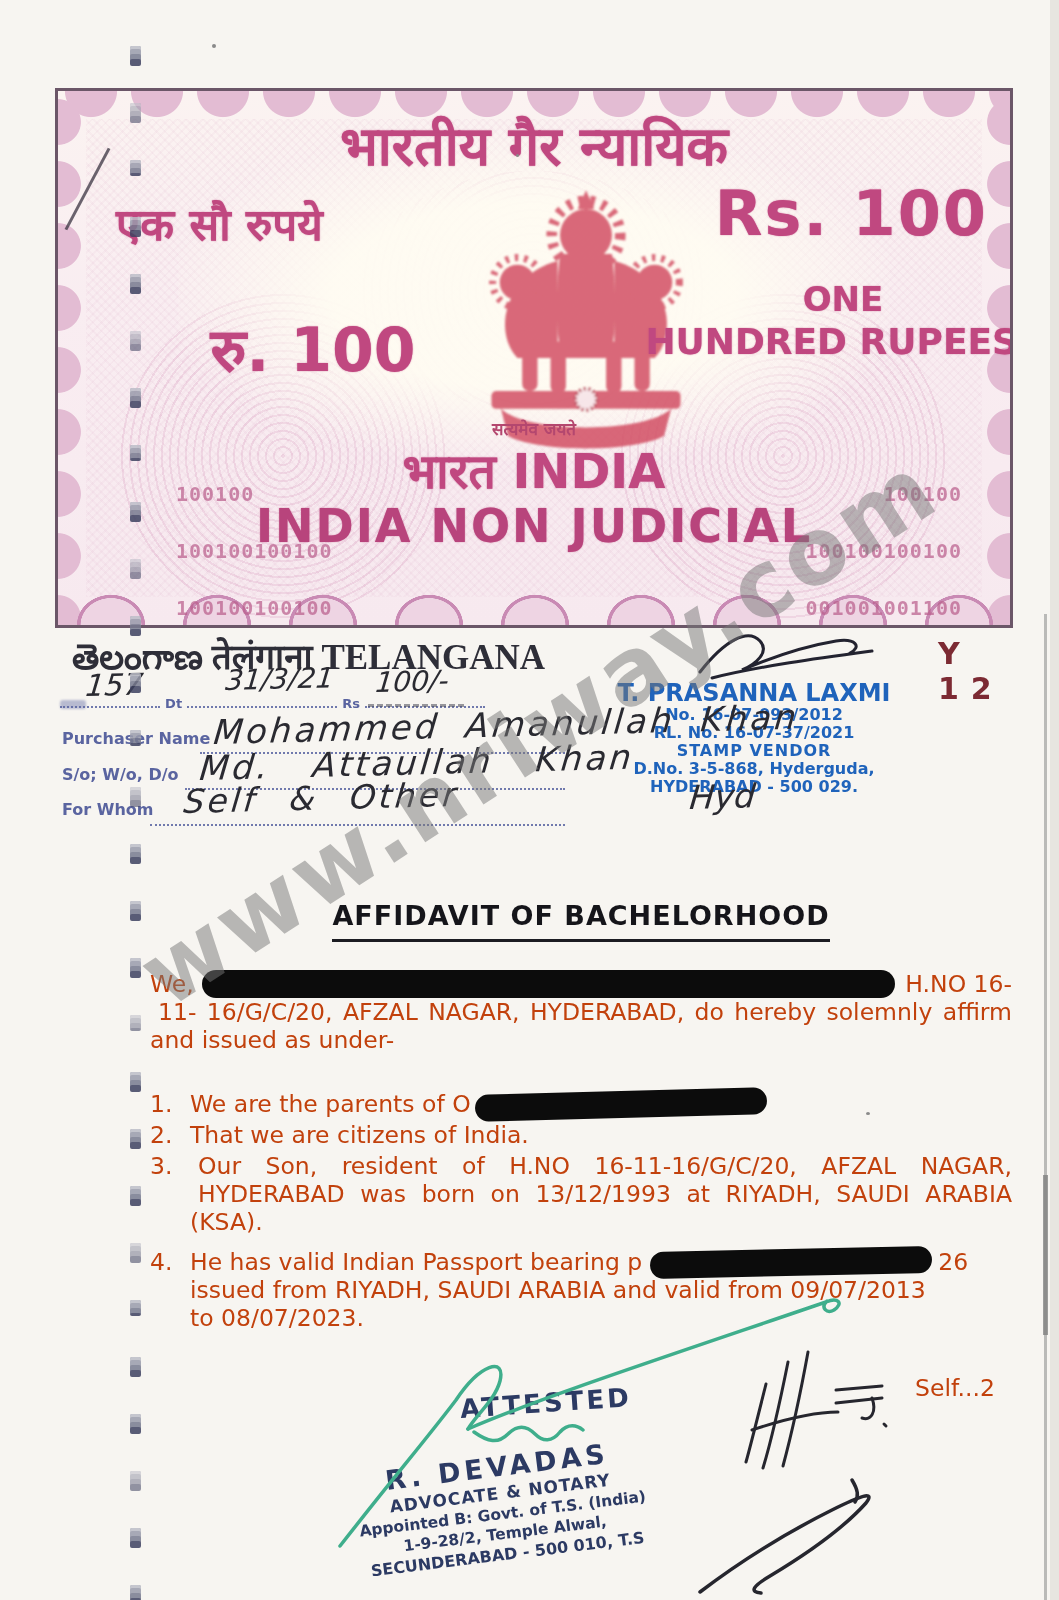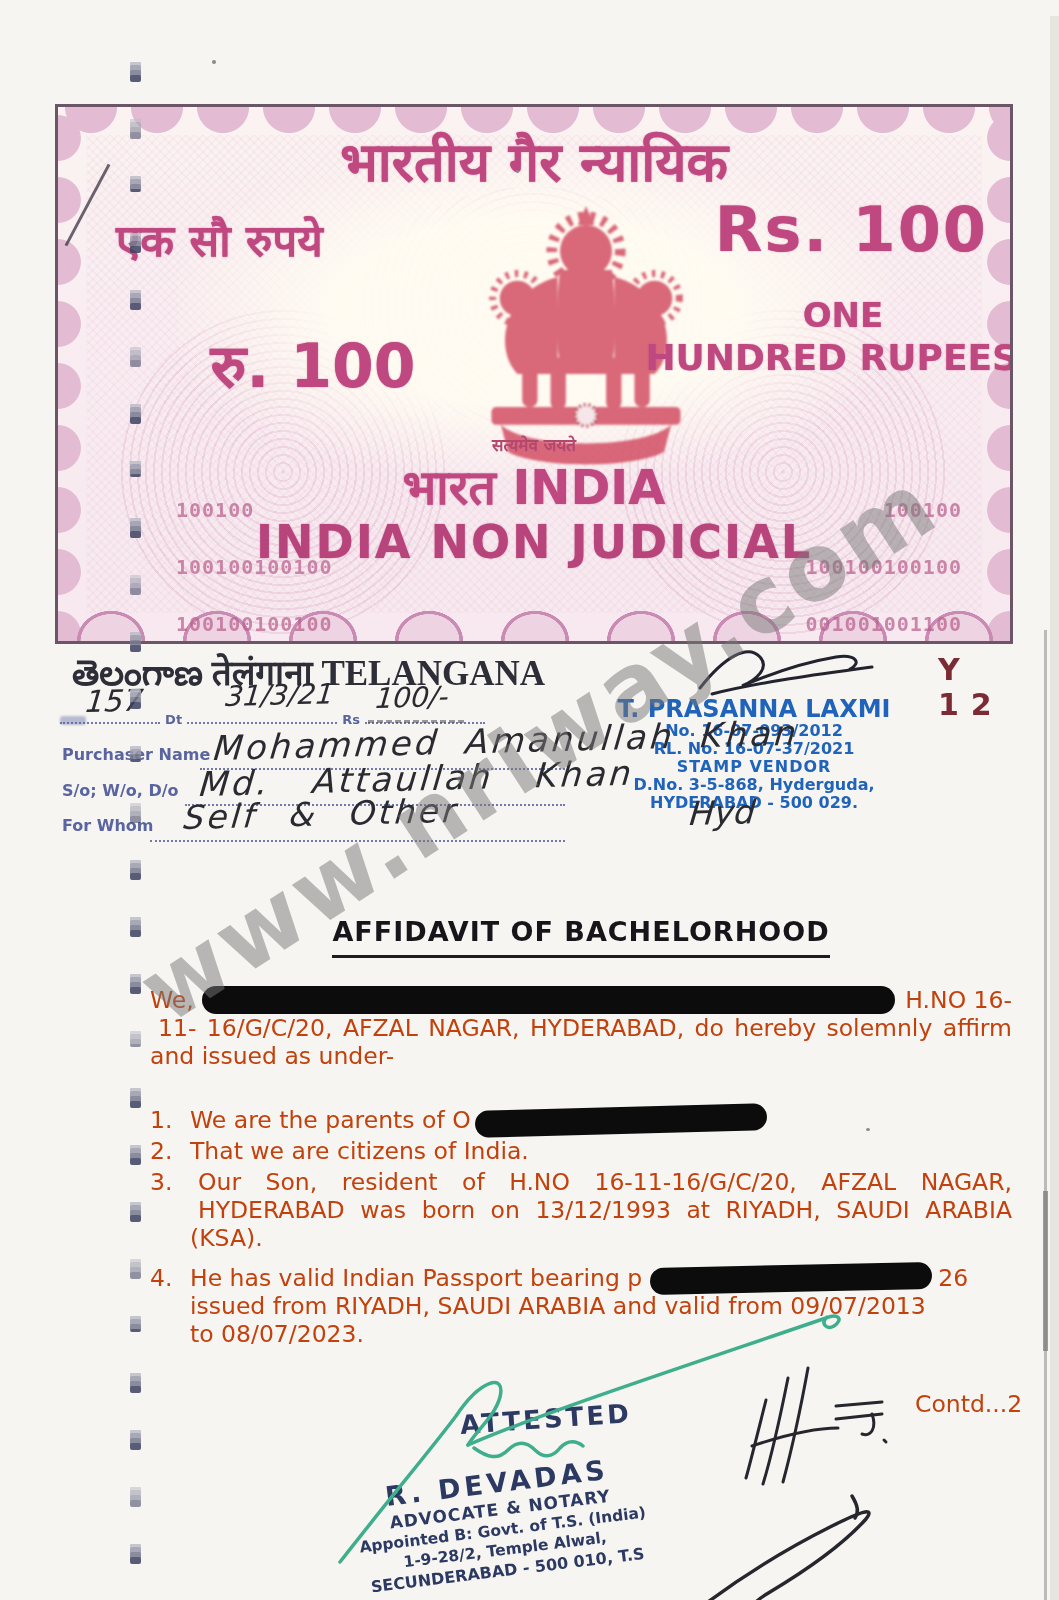--- a/index.html
+++ b/index.html
@@ -1,19 +1,19 @@
 <!DOCTYPE html>
 <html><head>
 <meta charset="utf-8">
 <style>
   html,body{margin:0;padding:0;}
   body{width:1059px;height:1600px;position:relative;overflow:hidden;
        background:#f7f5f1;font-family:"DejaVu Sans",sans-serif;}
   .abs{position:absolute;}
-  .page{position:absolute;left:0;top:16px;width:1059px;height:1240px;}
+  .page{position:absolute;left:0;top:0;width:1059px;height:1240px;}
 
   
   .stamp{position:absolute;left:55px;top:88px;width:958px;height:540px;overflow:hidden;
          background:linear-gradient(180deg,#fbf3f1 0%,#f9edf1 40%,#f7e9ef 100%);
          border:3px solid #6b5668;box-sizing:border-box;}
   .stamp::before{content:"";position:absolute;left:0;right:0;top:0;height:34px;z-index:1;
          background-image:radial-gradient(circle at 50% 0,#e3bcd3 0 54%,rgba(227,188,211,0) 56%),
                           radial-gradient(circle at 50% 0,rgba(168,96,142,.5) 0 28%,transparent 30%);
          background-size:66px 34px,66px 22px;background-repeat:repeat-x;}
   .stamp::after{content:"";position:absolute;left:0;right:0;bottom:0;height:52px;z-index:1;
@@ -226,21 +226,21 @@
           <span>He has valid Indian Passport bearing p</span>
           <span class="redact" style="width:282px;height:27px;margin:0 6px 0 8px;transform:rotate(-1.2deg);"></span>
           <span>26</span>
         </div>
         <div>issued from RIYADH, SAUDI ARABIA and valid from 09/07/2013</div>
         <div>to 08/07/2023.</div>
       </div>
     </div>
   </div>
 
-  <div class="abs bodytxt" style="left:915px;top:1374px;z-index:10;">Contd...2</div>
+  <div class="abs bodytxt" style="left:915px;top:1374px;z-index:10;">Self...2</div>
 
   <div class="abs navy" style="left:460px;top:1388px;font-size:26px;letter-spacing:3px;transform:rotate(-4deg);z-index:12;">ATTESTED</div>
 
   <div class="abs navy" style="left:352px;top:1452px;width:300px;text-align:center;transform:rotate(-7deg);z-index:11;">
     <div style="font-size:27px;letter-spacing:4px;line-height:30px;">R. DEVADAS</div>
     <div style="font-size:17px;letter-spacing:1px;line-height:22px;">ADVOCATE &amp; NOTARY</div>
     <div style="font-size:15.5px;line-height:20px;">Appointed B: Govt. of T.S. (India)</div>
     <div style="font-size:15.5px;line-height:20px;">1-9-28/2, Temple Alwal,</div>
     <div style="font-size:16px;line-height:21px;">SECUNDERABAD - 500 010, T.S</div>
   </div>

